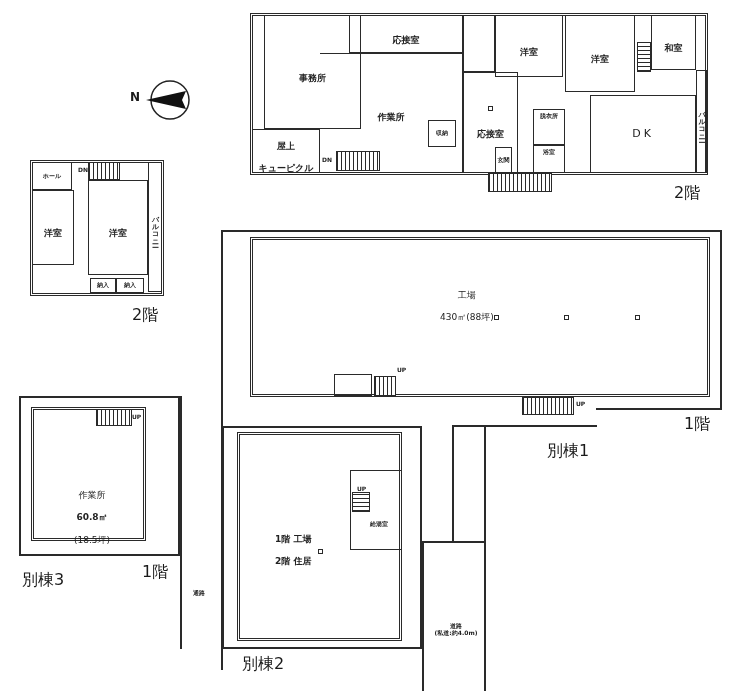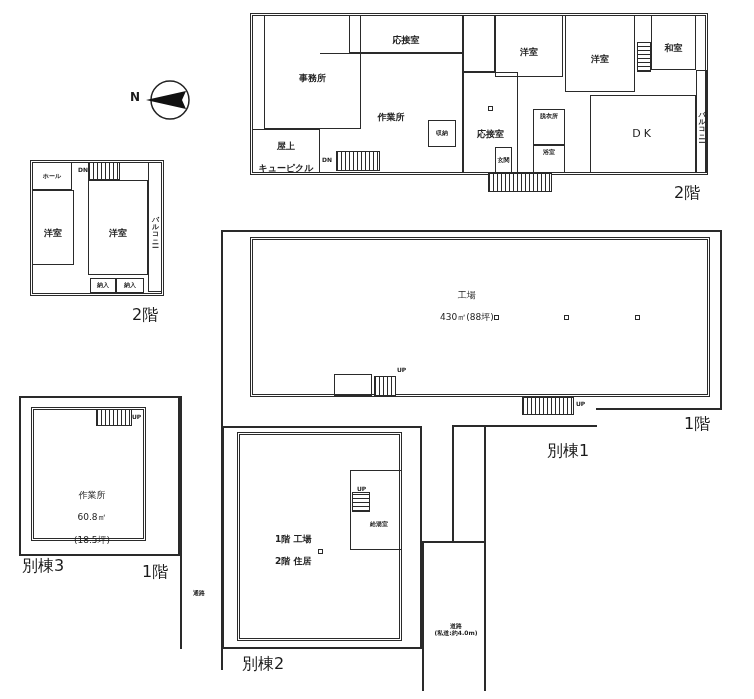--- a/index.html
+++ b/index.html
@@ -132,25 +132,25 @@
   <span class="abs" style="left:535px;top:441px;font-size:16px;margin-left:12px;">別棟1</span>
 </div>
 
 <div>
   <div class="wall" style="left:19px;top:396px;width:161px;height:160px;"></div>
   <div class="wall dbl" style="left:31px;top:407px;width:115px;height:134px;"></div>
   <div class="stairs" style="left:96px;top:409px;width:36px;height:17px;"></div>
   <span class="abs tiny" style="left:132px;top:413px;">UP</span>
   <div class="abs" style="left:62px;top:478px;text-align:center;width:60px;">
     <div class="lbl md" style="font-weight:normal;">作業所</div>
-    <div class="lbl md" style="font-weight:normal;">60.8㎡</div>
+    <div class="lbl md" style="font-weight:bold;">60.8㎡</div>
     <div class="lbl md" style="font-weight:normal;">(18.5坪)</div>
   </div>
   <span class="abs" style="left:142px;top:562px;font-size:16px;">1階</span>
-  <span class="abs" style="left:22px;top:556px;font-size:16px;">別棟3</span>
+  <span class="abs" style="left:22px;top:570px;font-size:16px;">別棟3</span>
 </div>
 
 <div>
   <div class="wall" style="left:222px;top:426px;width:200px;height:223px;"></div>
   <div class="wall dbl" style="left:237px;top:432px;width:165px;height:209px;"></div>
   <div class="room" style="left:350px;top:470px;width:52px;height:80px;"></div>
   <div class="stairs h" style="left:352px;top:492px;width:18px;height:20px;"></div>
   <span class="abs tiny" style="left:357px;top:485px;">UP</span>
   <span class="abs lbl sm" style="left:370px;top:521px;">給湯室</span>
   <div class="abs" style="left:275px;top:522px;">

